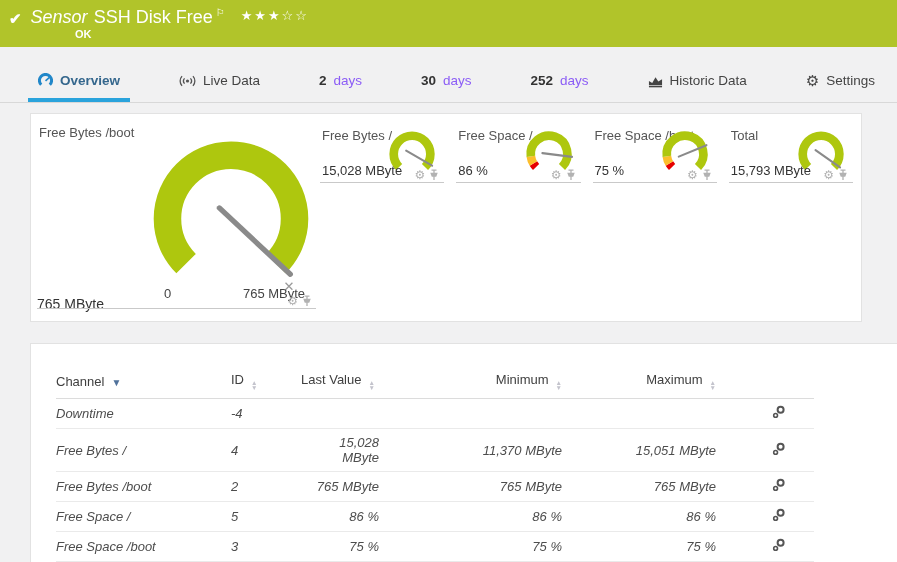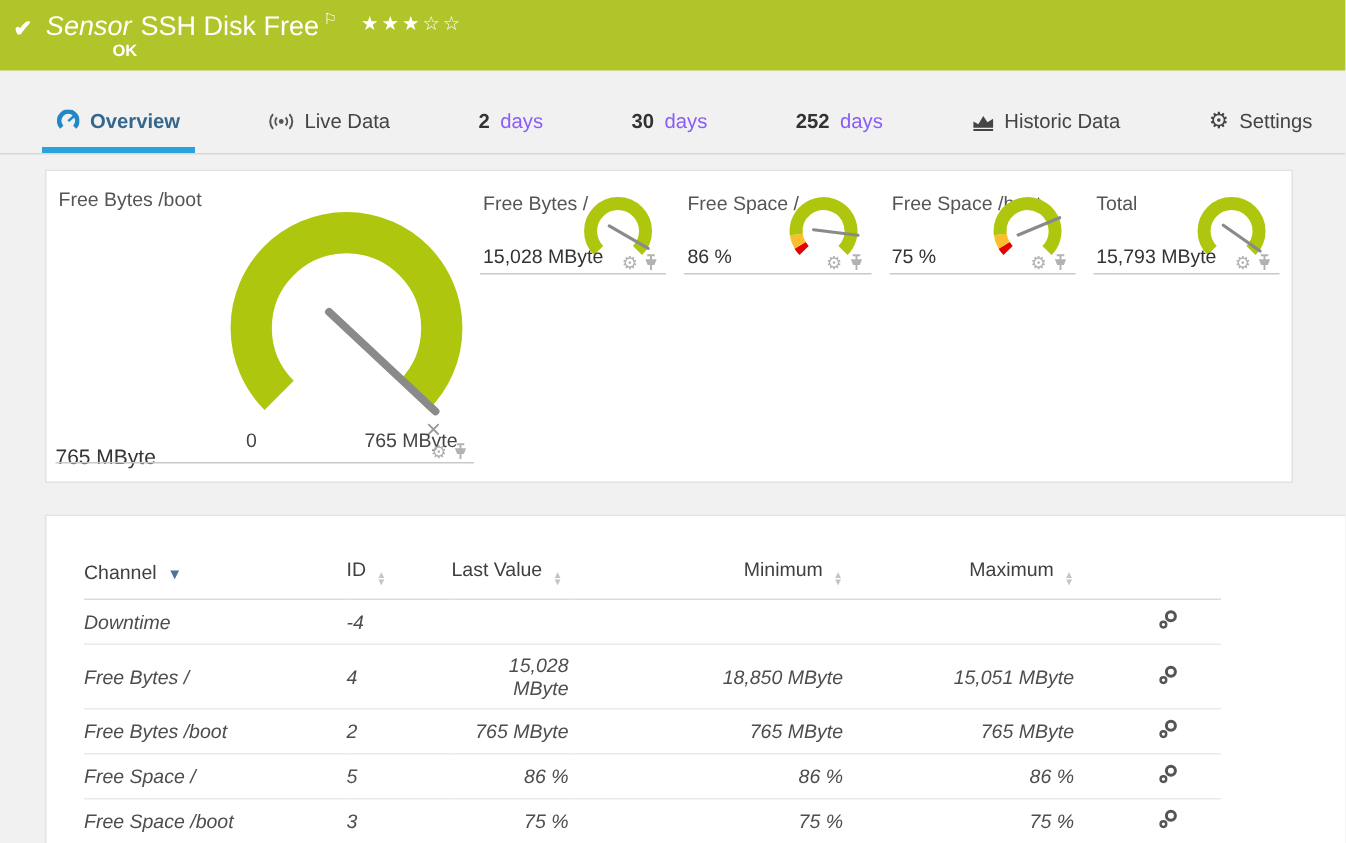--- a/index.html
+++ b/index.html
@@ -248,21 +248,21 @@
         <td class="col-right"></td>
         <td class="icon-cell"><svg class="wrench-icon" width="14" height="14" viewBox="0 0 14 14">
               <circle cx="8.6" cy="4.8" r="3" fill="none" stroke="#555" stroke-width="2"></circle>
               <circle cx="3.6" cy="10.4" r="1.9" fill="none" stroke="#555" stroke-width="1.6"></circle>
             </svg></td>
       </tr>
       <tr>
         <td>Free Bytes /</td>
         <td>4</td>
         <td class="col-right">15,028 MByte</td>
-        <td class="col-right">18,850 MByte</td>
+        <td class="col-right">11,370 MByte</td>
         <td class="col-right">15,051 MByte</td>
         <td class="icon-cell"><svg class="wrench-icon" width="14" height="14" viewBox="0 0 14 14">
               <circle cx="8.6" cy="4.8" r="3" fill="none" stroke="#555" stroke-width="2"></circle>
               <circle cx="3.6" cy="10.4" r="1.9" fill="none" stroke="#555" stroke-width="1.6"></circle>
             </svg></td>
       </tr>
       <tr>
         <td>Free Bytes /boot</td>
         <td>2</td>
         <td class="col-right">765 MByte</td>

